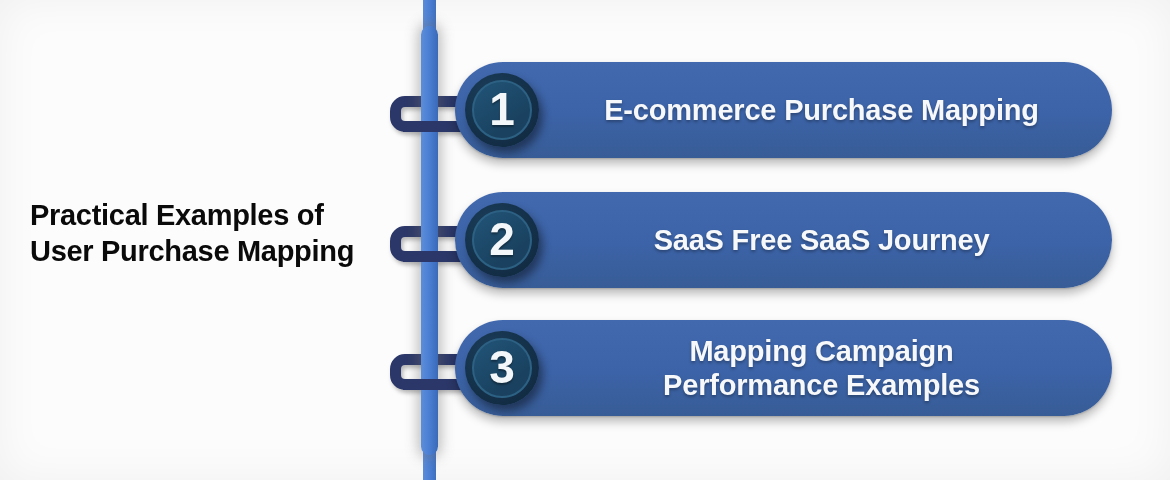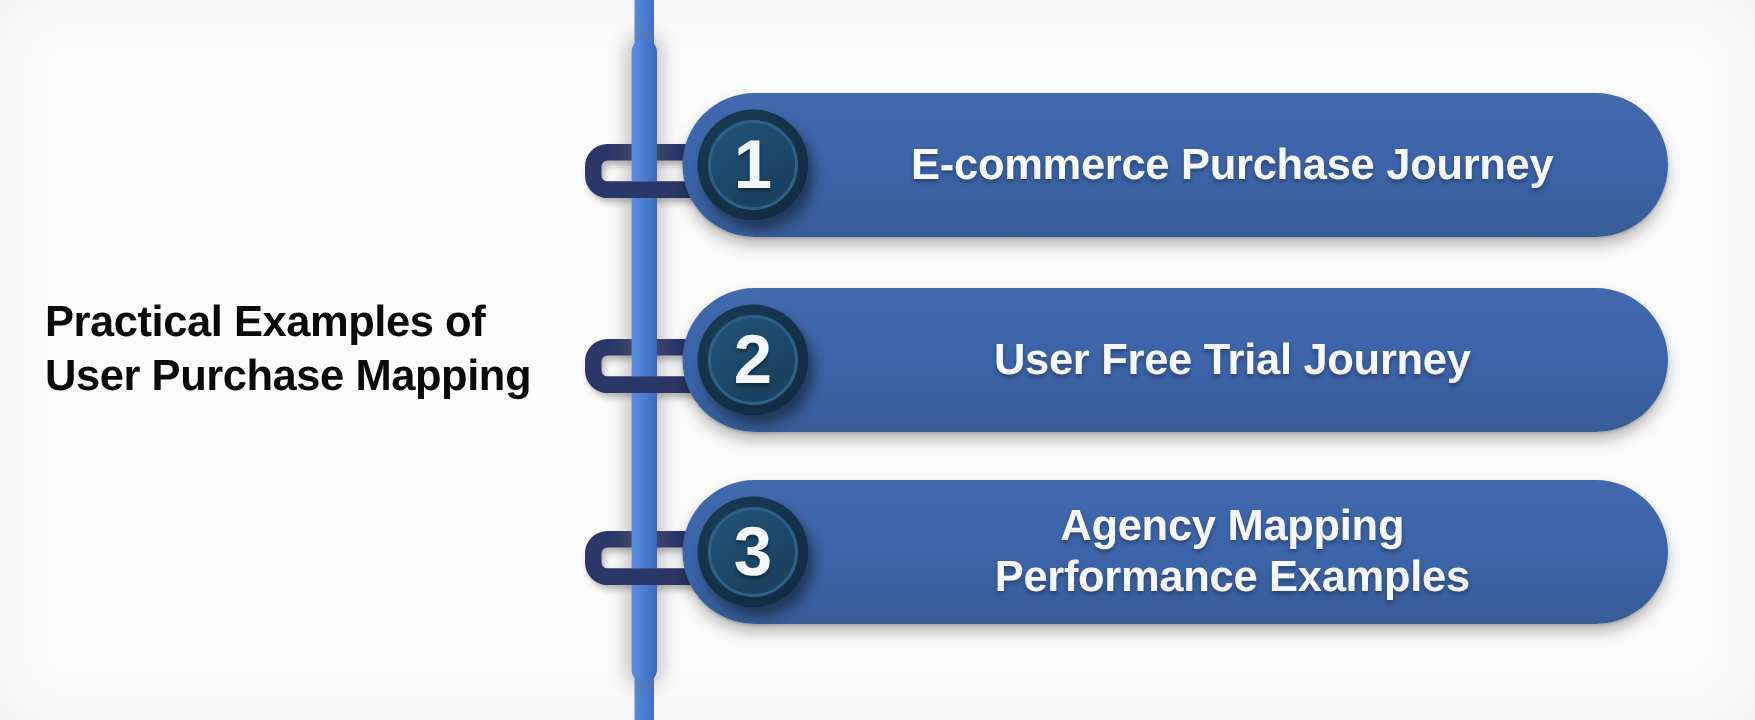--- a/index.html
+++ b/index.html
@@ -110,42 +110,42 @@
   <div class="link-back lb3"></div>
   <div class="link-front lf3"></div>
 
   <div class="pill p1">
     <div class="badge">
       <div class="badge-inner">
         <span class="badge-num">1</span>
       </div>
     </div>
     <div class="pill-label">
-      <span>E-commerce Purchase Journey</span>
+      <span>E-commerce Purchase Mapping</span>
       <span></span>
     </div>
   </div>
 
   <div class="pill p2">
     <div class="badge">
       <div class="badge-inner">
         <span class="badge-num">2</span>
       </div>
     </div>
     <div class="pill-label">
-      <span>User Free Trial Journey</span>
+      <span>SaaS Free SaaS Journey</span>
       <span></span>
     </div>
   </div>
 
   <div class="pill p3">
     <div class="badge">
       <div class="badge-inner">
         <span class="badge-num">3</span>
       </div>
     </div>
     <div class="pill-label">
-      <span>Agency Mapping</span>
+      <span>Mapping Campaign</span>
       <span>Performance Examples</span>
     </div>
   </div>
 
 </div>
 
 </body></html>

